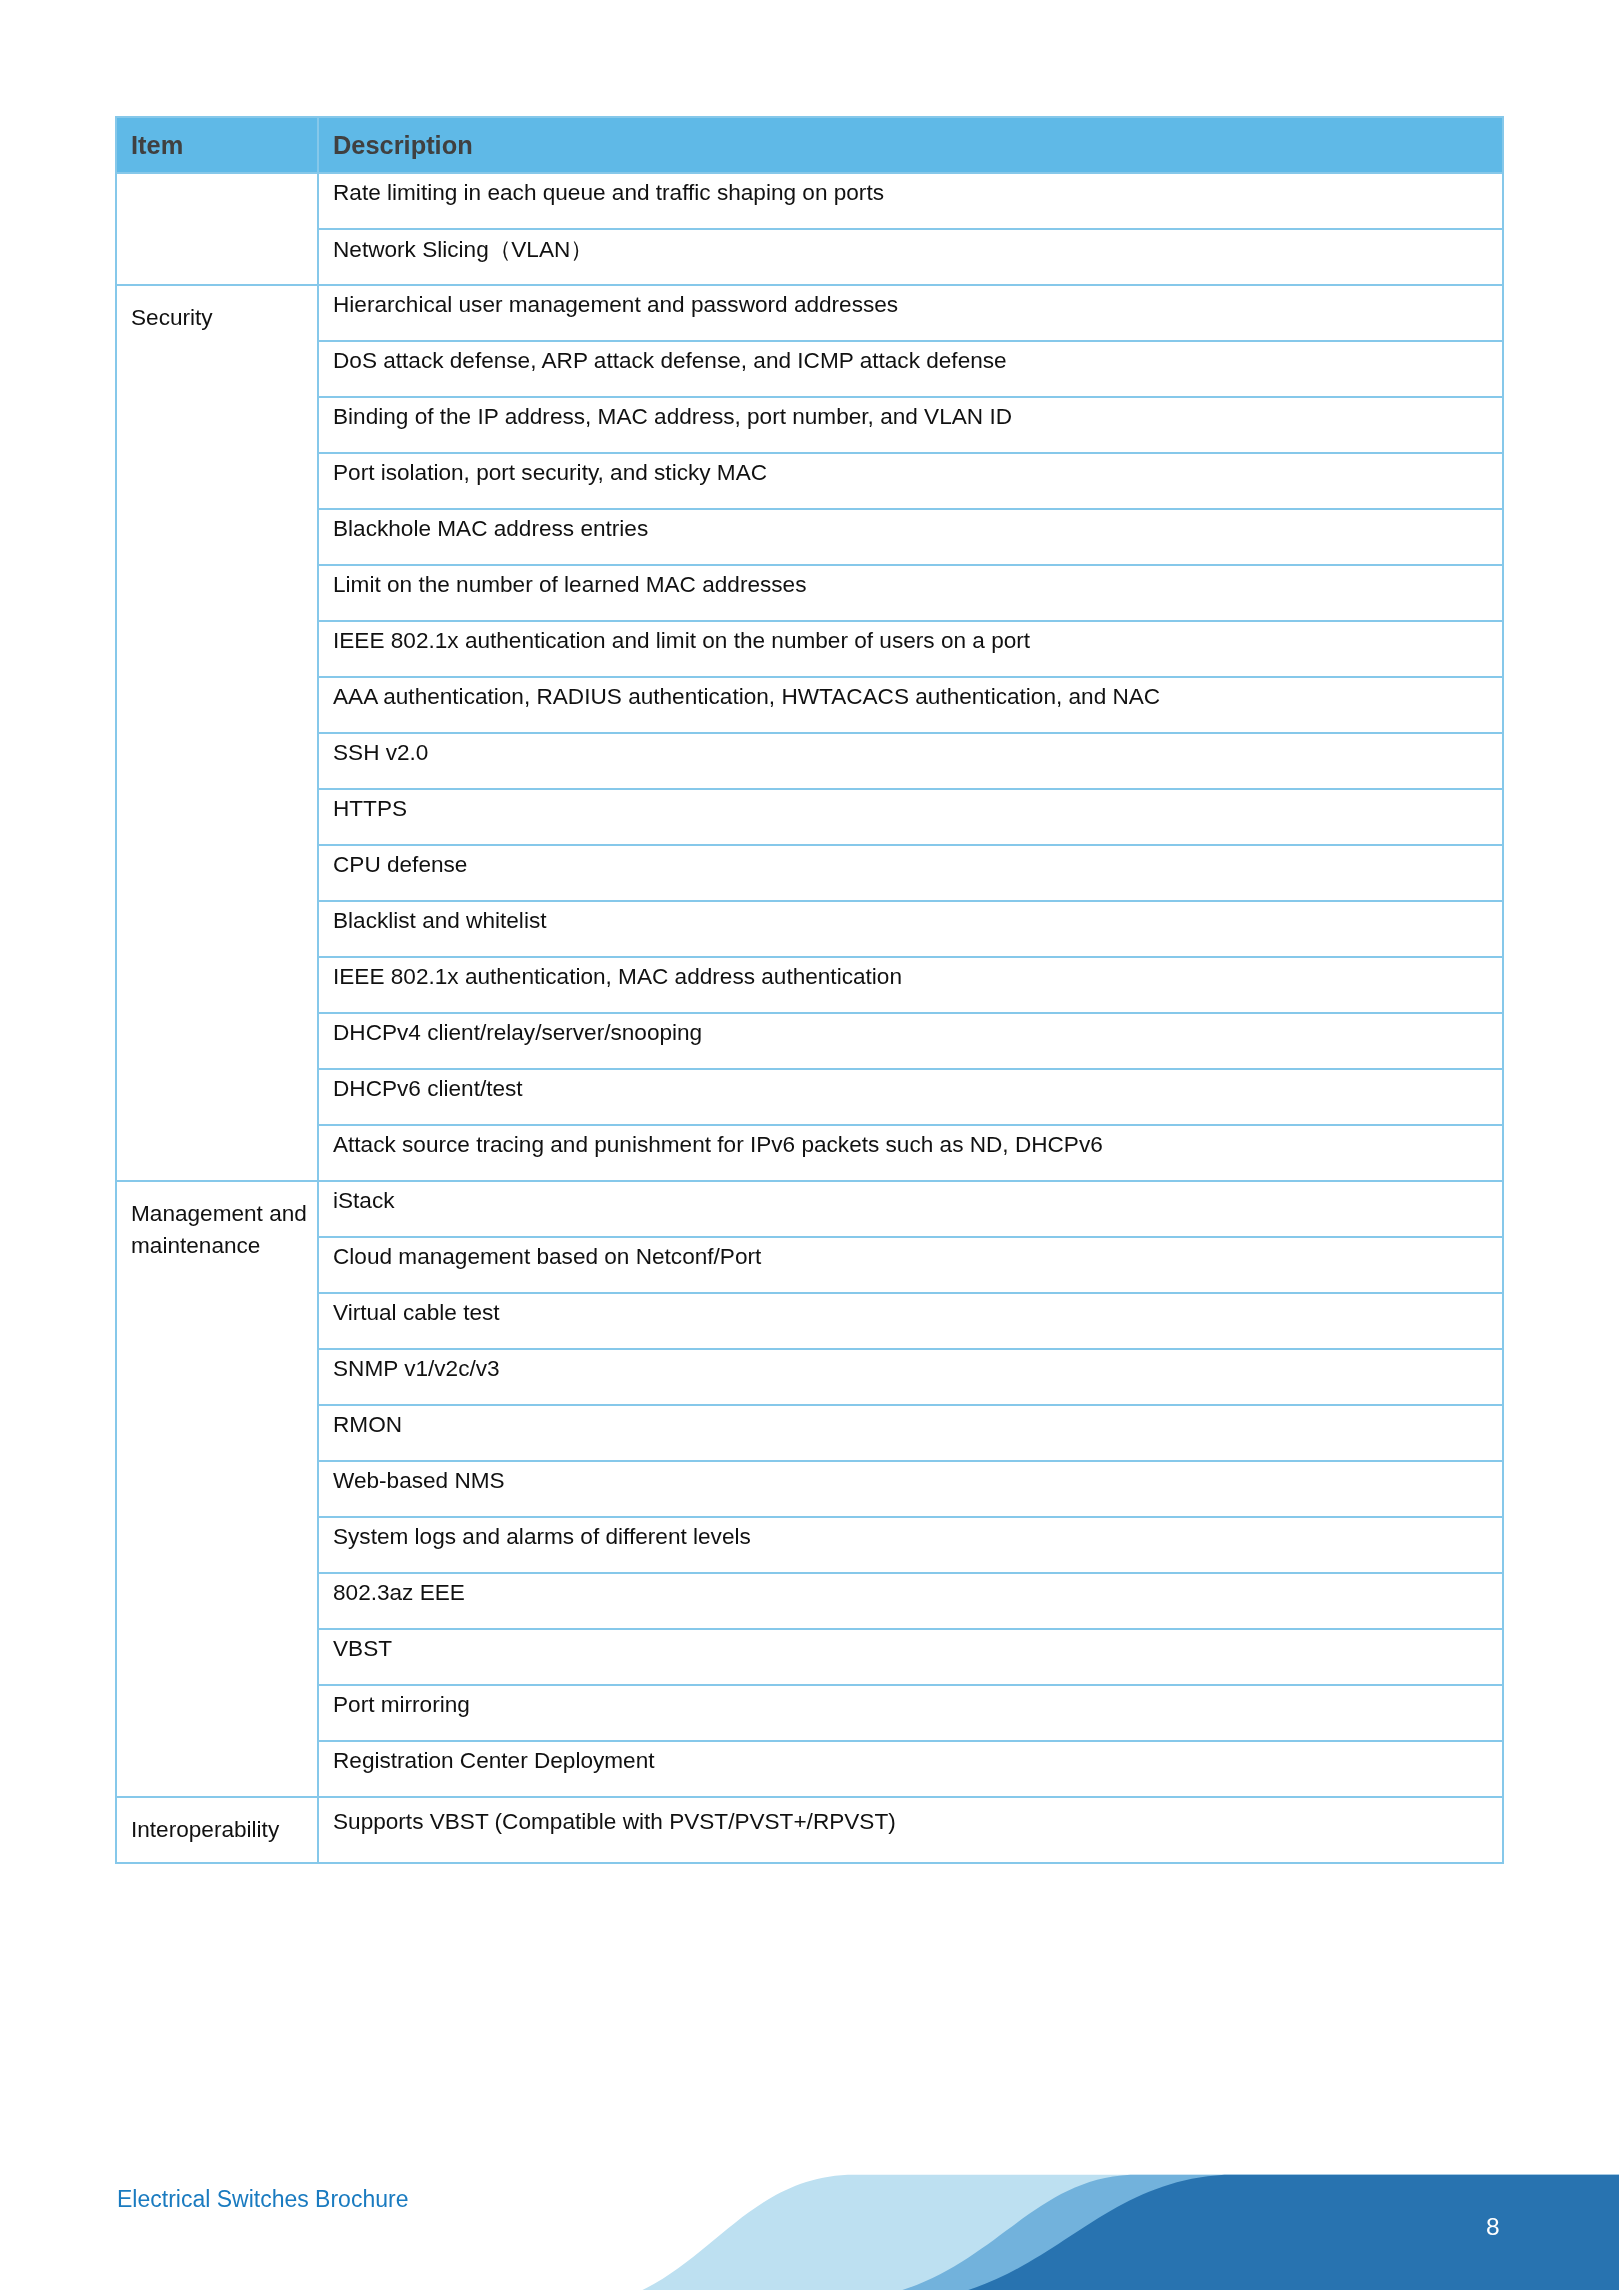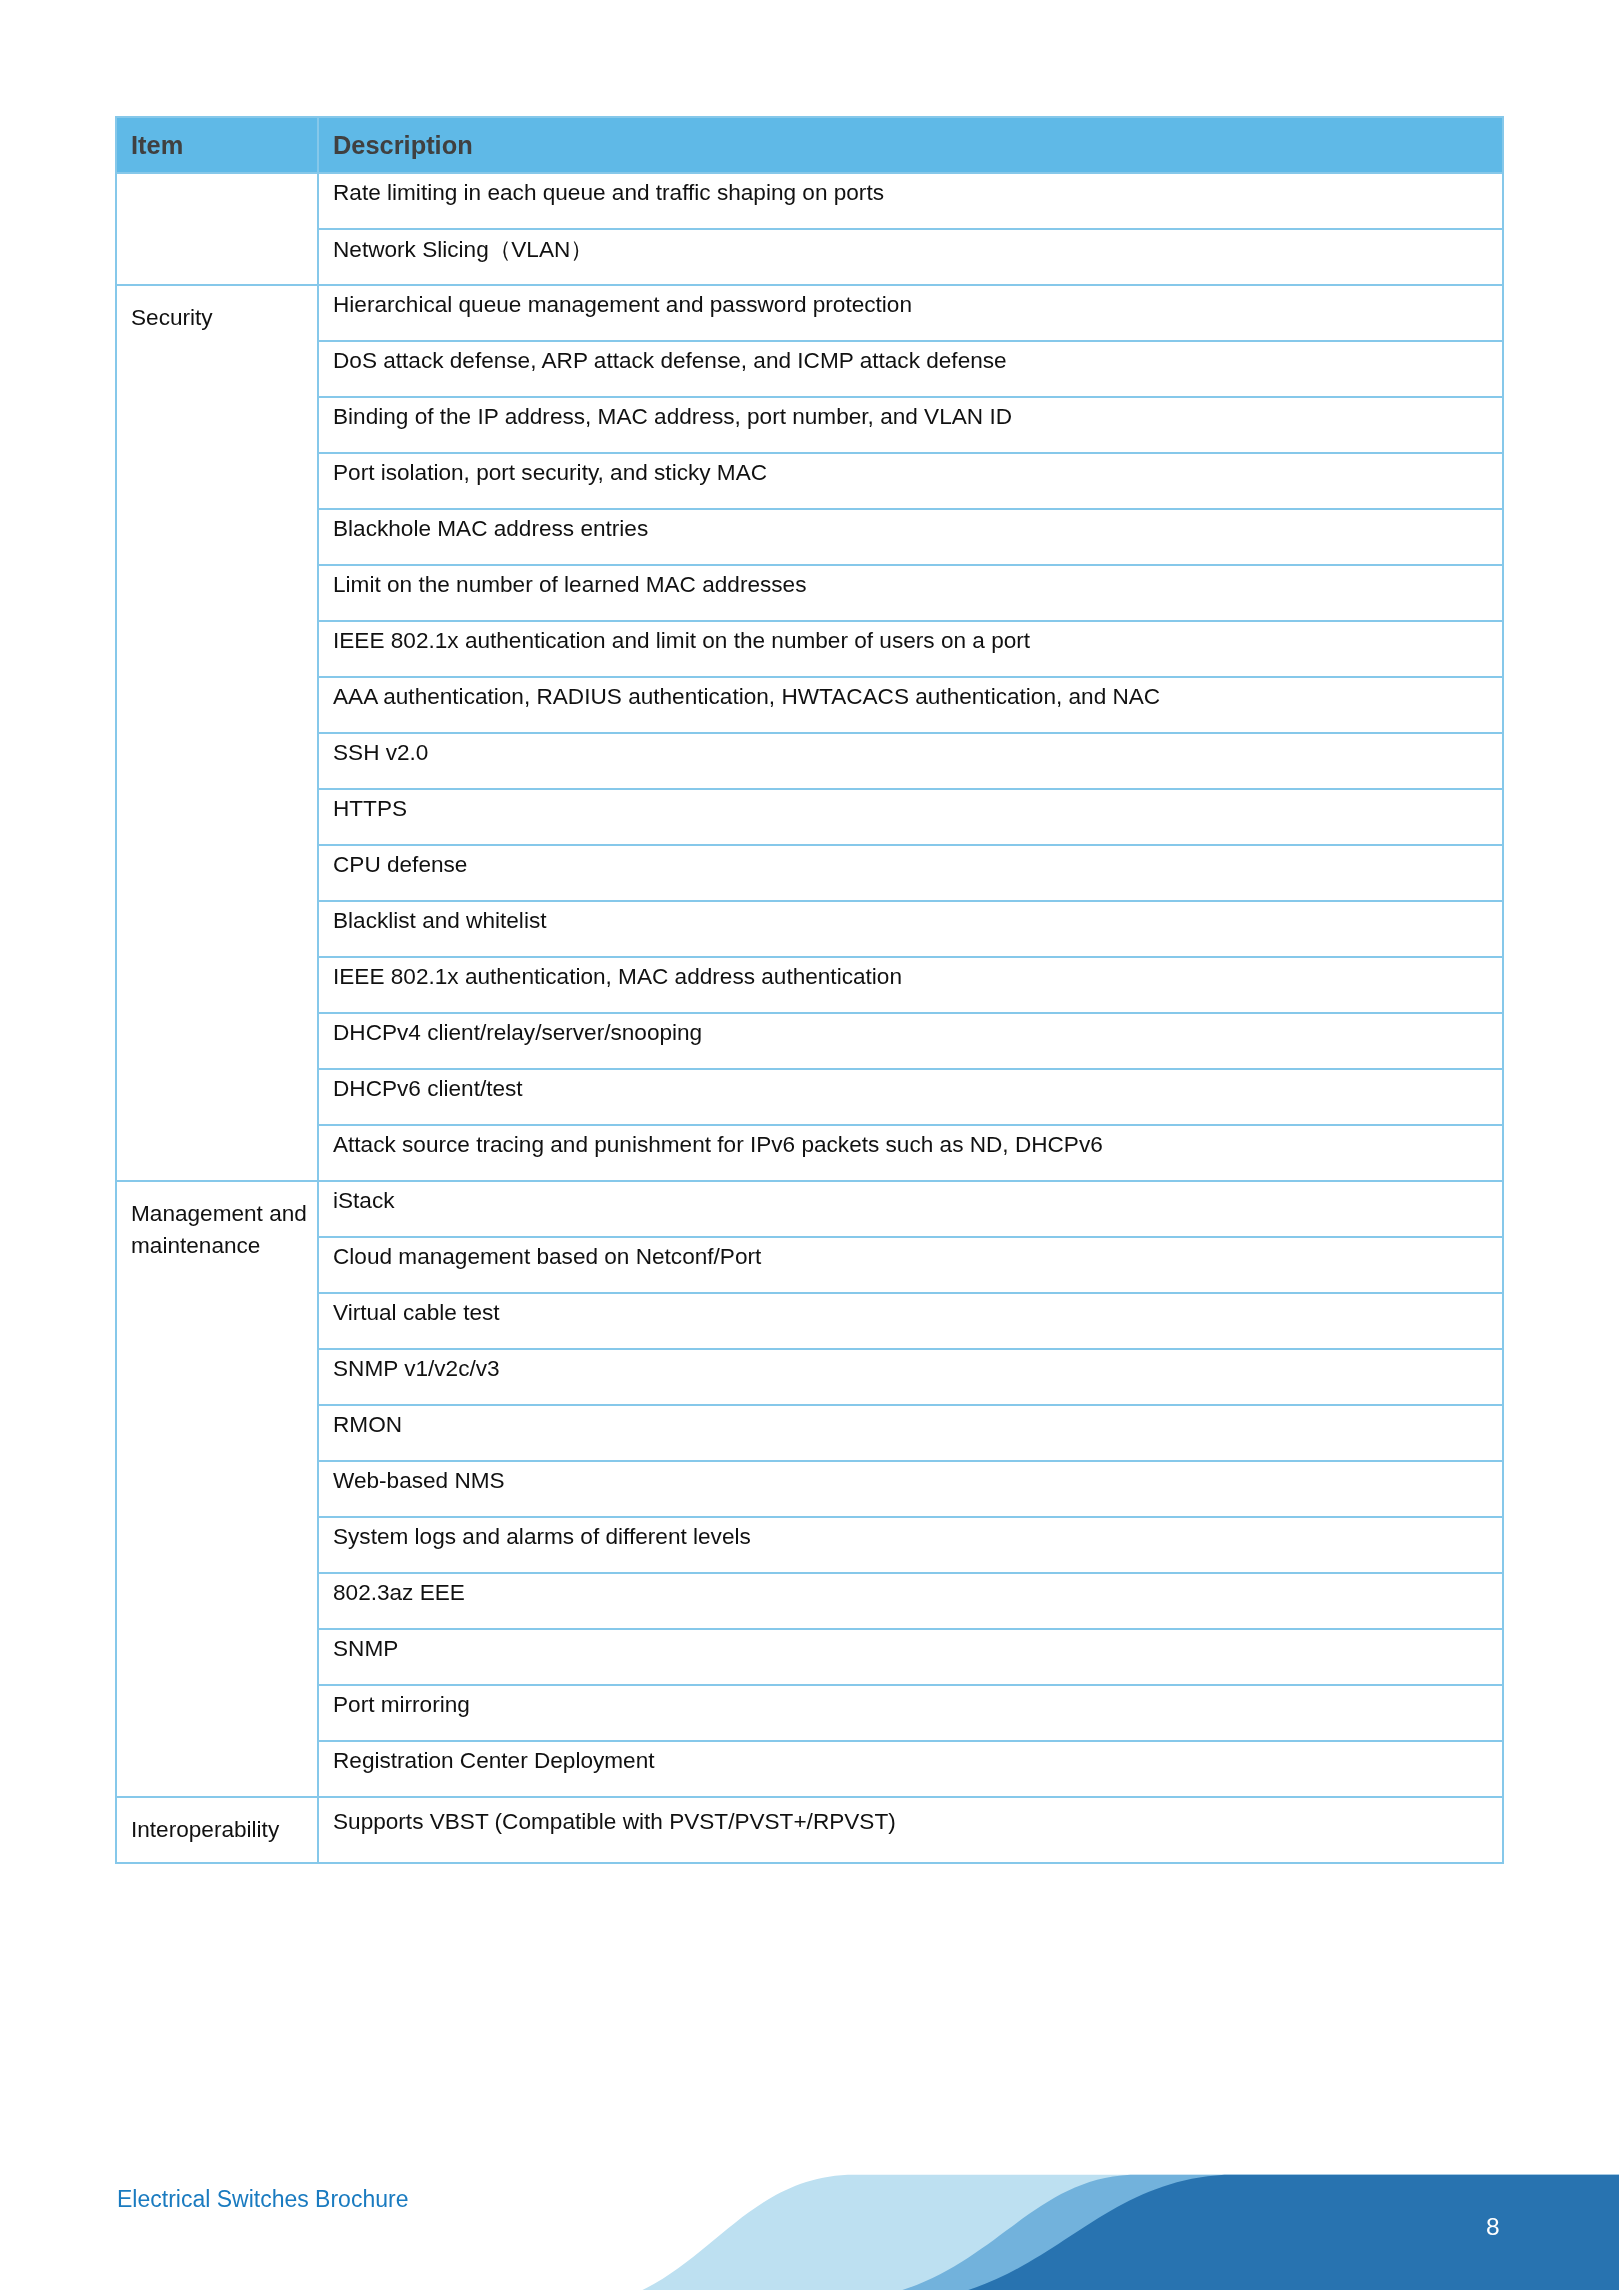--- a/index.html
+++ b/index.html
@@ -37,21 +37,21 @@
   <tbody id="spec-body">
       <tr>
         <td class="item empty" rowspan="2"></td>
         <td>Rate limiting in each queue and traffic shaping on ports</td>
       </tr>
       <tr>
         <td>Network Slicing（VLAN）</td>
       </tr>
       <tr>
         <td class="item" rowspan="16">Security</td>
-        <td>Hierarchical queue management and password protection</td>
+        <td>Hierarchical user management and password addresses</td>
       </tr>
       <tr>
         <td>DoS attack defense, ARP attack defense, and ICMP attack defense</td>
       </tr>
       <tr>
         <td>Binding of the IP address, MAC address, port number, and VLAN ID</td>
       </tr>
       <tr>
         <td>Port isolation, port security, and sticky MAC</td>
       </tr>
@@ -110,21 +110,21 @@
       <tr>
         <td>Web-based NMS</td>
       </tr>
       <tr>
         <td>System logs and alarms of different levels</td>
       </tr>
       <tr>
         <td>802.3az EEE</td>
       </tr>
       <tr>
-        <td>SNMP</td>
+        <td>VBST</td>
       </tr>
       <tr>
         <td>Port mirroring</td>
       </tr>
       <tr>
         <td>Registration Center Deployment</td>
       </tr>
       <tr>
         <td class="item" rowspan="1">Interoperability</td>
         <td>Supports VBST (Compatible with PVST/PVST+/RPVST)</td>

